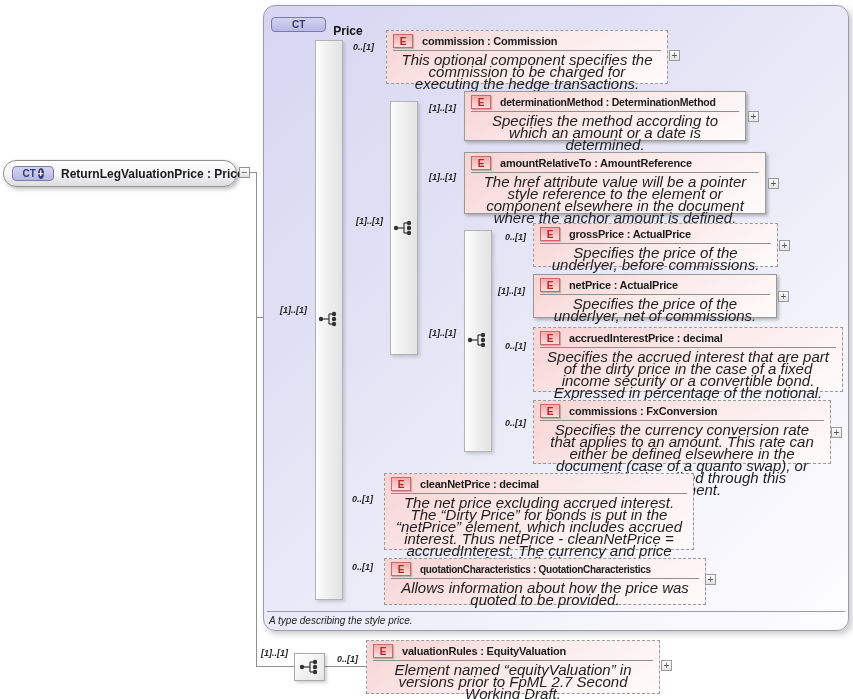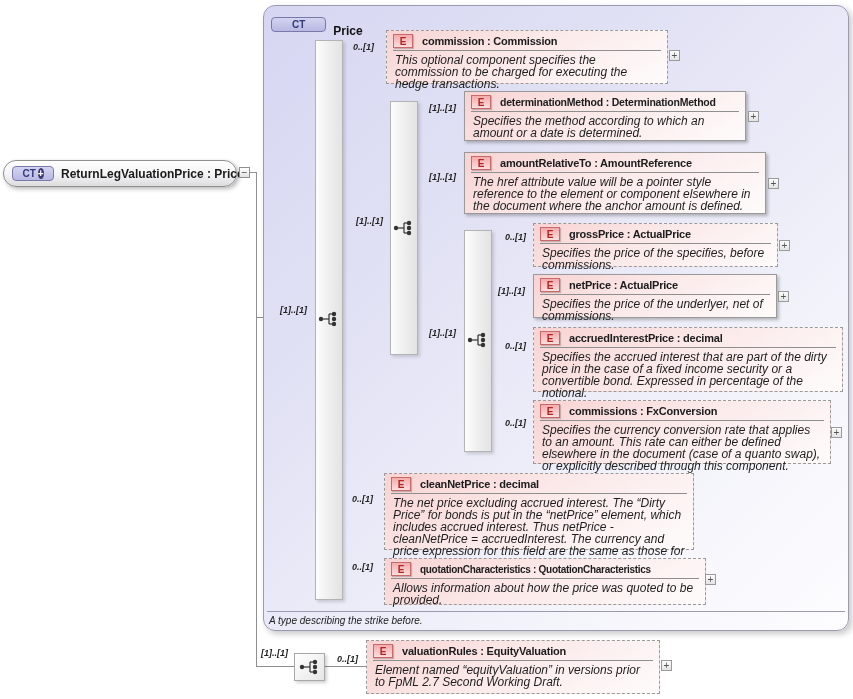--- a/index.html
+++ b/index.html
@@ -65,21 +65,21 @@
   .el.dashed { border:1px dashed #9a9a9a; }
   .el.solid  { border:1px solid #9a9a9a; box-shadow:2px 2px 3px rgba(0,0,0,0.25); }
   .el-head { display:flex; align-items:center; height:20px; margin:0 6px;
     border-bottom:1px solid #8f8f8f; padding-top:1px; }
   .ebadge { display:inline-block; width:20px; height:14px; flex:0 0 20px;
     border:1px solid #c96a6a; background:linear-gradient(to bottom,#f5abab,#fbdede);
     color:#b32424; font-size:10px; font-weight:bold; text-align:center; line-height:13px;
     box-shadow:1px 1px 1px rgba(0,0,0,0.2); }
   .el-title { font-size:11px; font-weight:bold; color:#1c1c1c; margin-left:9px;
     white-space:nowrap; letter-spacing:-0.2px; }
-  .el-desc { padding:3px 8px 0 8px; font-size:12px; font-style:italic; color:#1e1e1e; line-height:12px; }
+  .el-desc { padding:3px 8px 0 8px; font-size:15px; font-style:italic; color:#1e1e1e; line-height:12px;text-align:center; }
 
   .plus { position:absolute; width:11px; height:11px; border:1px solid #9a9a9a;
     background:linear-gradient(to bottom,#fbfbfb,#e4e4e4);
     font-size:10px; line-height:9px; text-align:center; color:#555; cursor:pointer; }
 </style>
 </head>
 <body>
 
 <div id="stage">
 
@@ -100,21 +100,21 @@
   <div class="hline" style="left:492px;top:430px;width:41px"></div>
   <div class="hline" style="left:325px;top:666px;width:41px"></div>
 
   <div class="ctbox">
     <div class="cthead">
       <span class="ctbadge">CT</span>
       <span class="title">Price</span>
     </div>
   </div>
   <div class="ctfooter-line"></div>
-  <div class="ctfooter">A type describing the strike before.</div>
+  <div class="ctfooter">A type describing the style price.</div>
 
   <div class="rootbox">
     <span class="ctbadge">
         <span>CT</span>
         <span class="pluscircle">+</span>
       </span>
     <span class="label">ReturnLegValuationPrice : Price</span>
   </div>
   <div class="toggle" style="left:239px;top:167px">−</div>
 
@@ -206,21 +206,21 @@
       </div>
     <div class="el-desc">The href attribute value will be a pointer style reference to the element or component elsewhere in the document where the anchor amount is defined.</div>
   </div>
   <div class="plus" style="left:768px;top:178px">+</div>
 
   <div class="el dashed" style="left:533px;top:223px;width:245px;height:44px">
     <div class="el-head">
         <span class="ebadge">E</span>
         <span class="el-title">grossPrice : ActualPrice</span>
       </div>
-    <div class="el-desc">Specifies the price of the specifies, before commissions.</div>
+    <div class="el-desc">Specifies the price of the underlyer, before commissions.</div>
   </div>
   <div class="plus" style="left:779px;top:240px">+</div>
 
   <div class="el solid" style="left:533px;top:274px;width:244px;height:44px">
     <div class="el-head">
         <span class="ebadge">E</span>
         <span class="el-title">netPrice : ActualPrice</span>
       </div>
     <div class="el-desc">Specifies the price of the underlyer, net of commissions.</div>
   </div>

